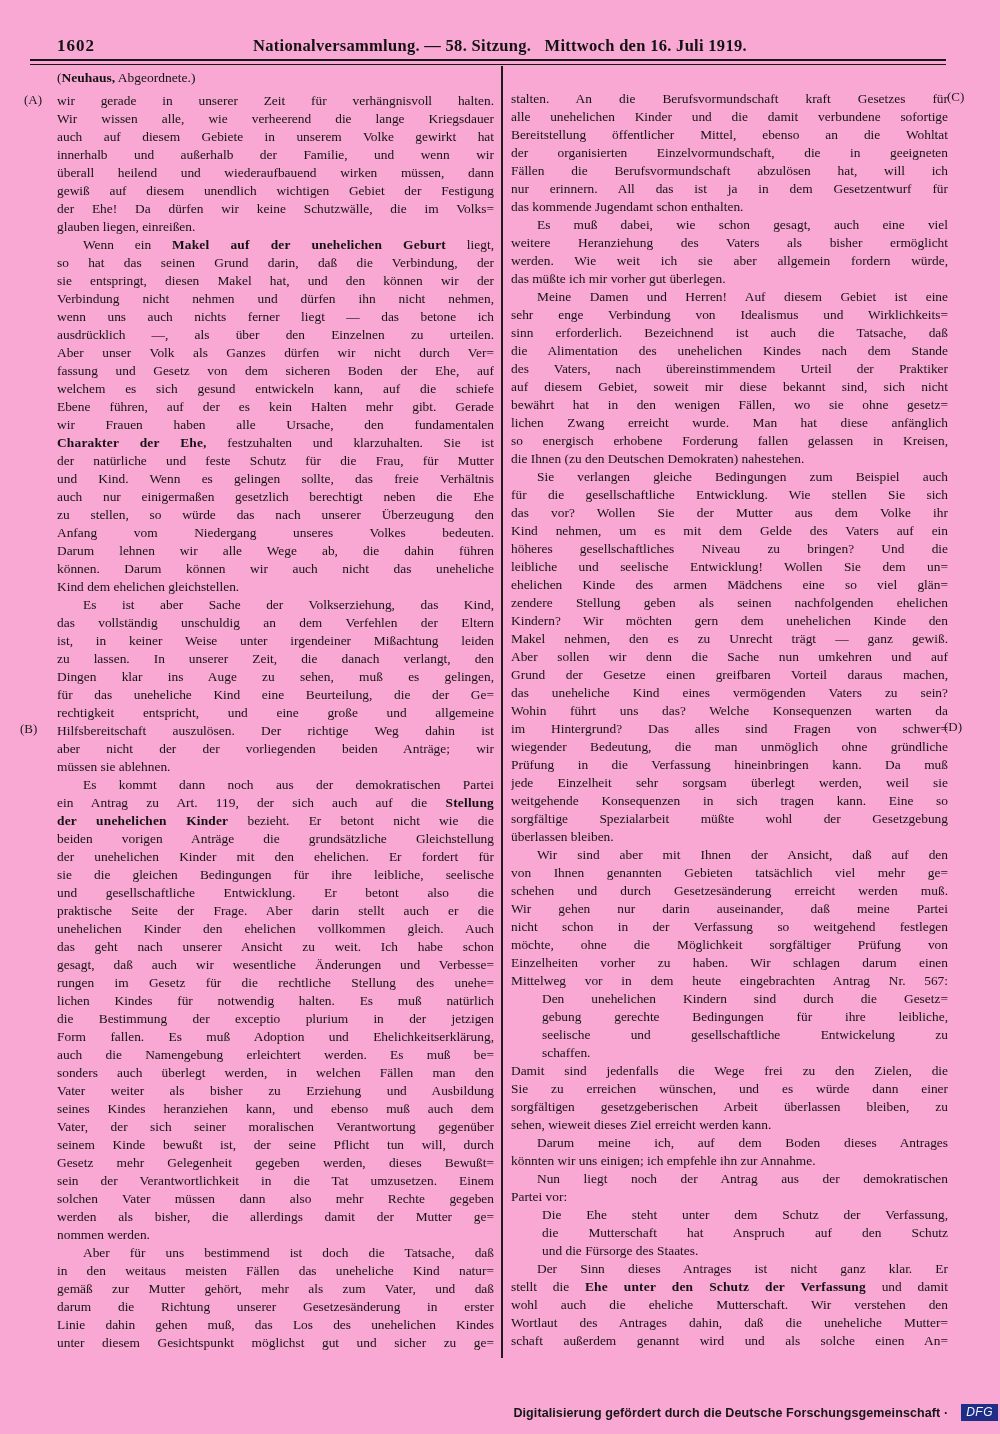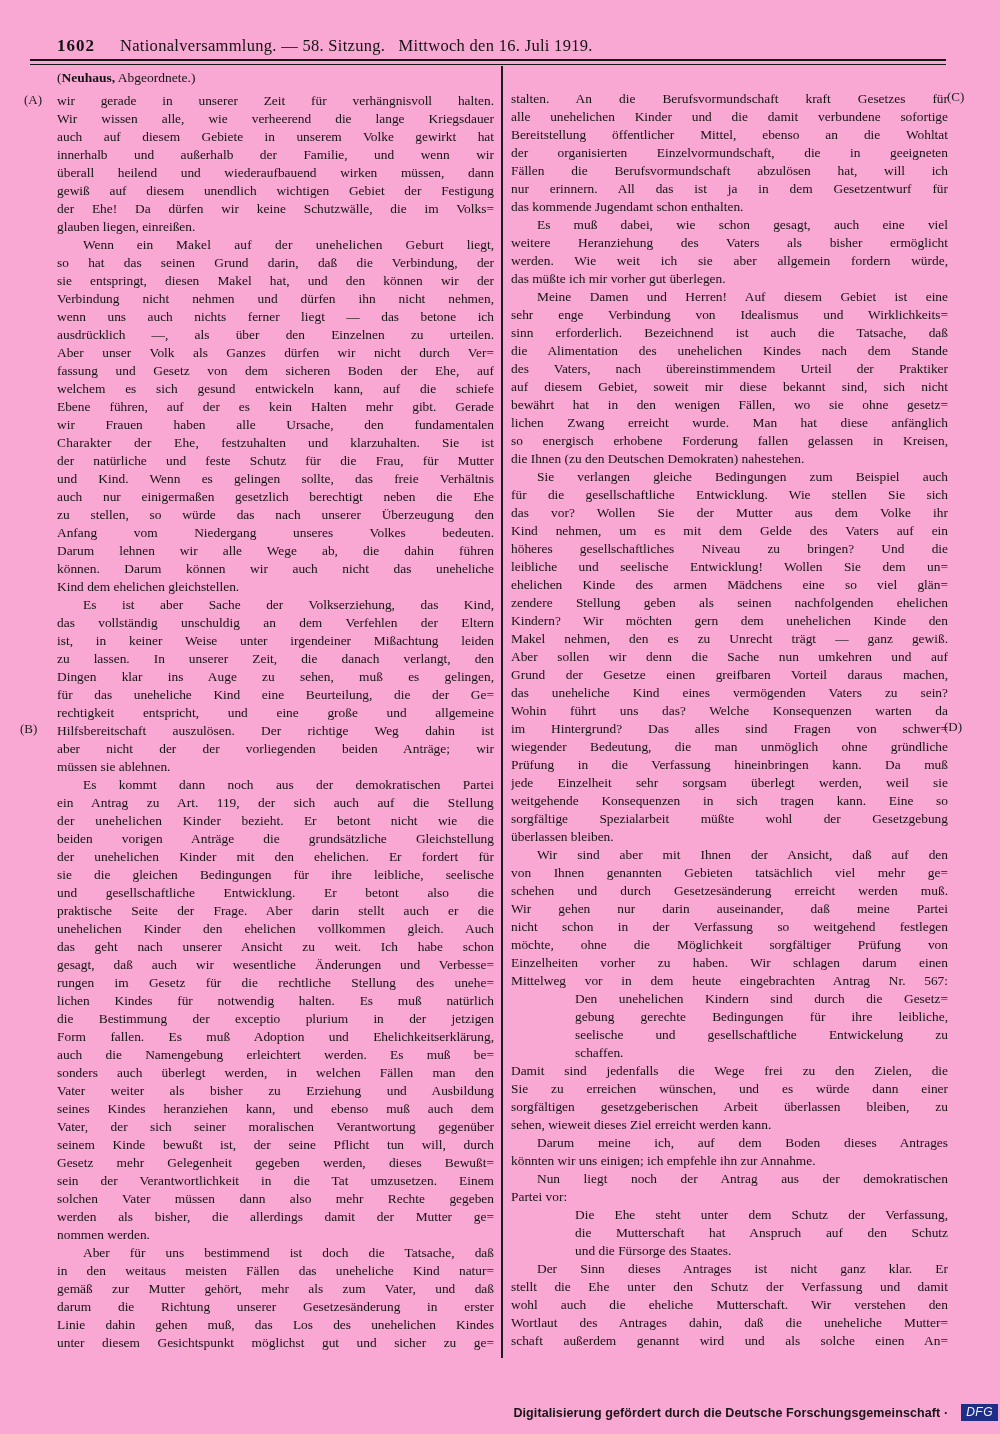--- a/index.html
+++ b/index.html
@@ -15,21 +15,21 @@
     position:absolute;inset:0;
     background:#f9a8d4;
     overflow:hidden;
   }
   .page-number{
     position:absolute;left:57px;top:36px;
     font-size:17px;font-weight:700;letter-spacing:1px;
   }
   .header-title{
     position:absolute;left:120px;right:120px;top:36px;
-    text-align:left;font-size:16.5px;font-weight:400;
+    text-align:center;font-size:16.5px;font-weight:700;
     white-space:pre-wrap;letter-spacing:.3px;
   }
   .double-rule{
     position:absolute;left:30px;width:916px;top:59px;
     height:3px;border-top:2.5px solid #161616;border-bottom:1.5px solid #161616;
   }
   .speaker-note{
     position:absolute;left:57px;top:70px;
     font-size:13.5px;
   }
@@ -43,22 +43,22 @@
     position:absolute;left:501px;top:66px;width:1.5px;height:1292px;
     background:#1b1b1b;
   }
   .line{
     height:18px;line-height:18px;
     text-align:justify;text-align-last:justify;
     overflow:hidden;
   }
   .line.end{text-align-last:left;}
   .line.ind{text-indent:26px;}
-  .line.q{margin-left:64px;}
-  .line b{font-weight:400;letter-spacing:.2px;}
+  .line.q{margin-left:31px;}
+  .line b{font-weight:700;letter-spacing:.2px;}
   .margin-marker{
     position:absolute;font-size:13px;color:#1c1c1c;
     font-family:"Liberation Serif",serif;
   }
   .marker-a{left:24px;top:92px;}
   .marker-b{left:20px;top:721px;}
   .marker-c{left:947px;top:89px;}
   .marker-d{left:944px;top:719px;}
   .footer{
     position:absolute;top:1404px;right:2px;

